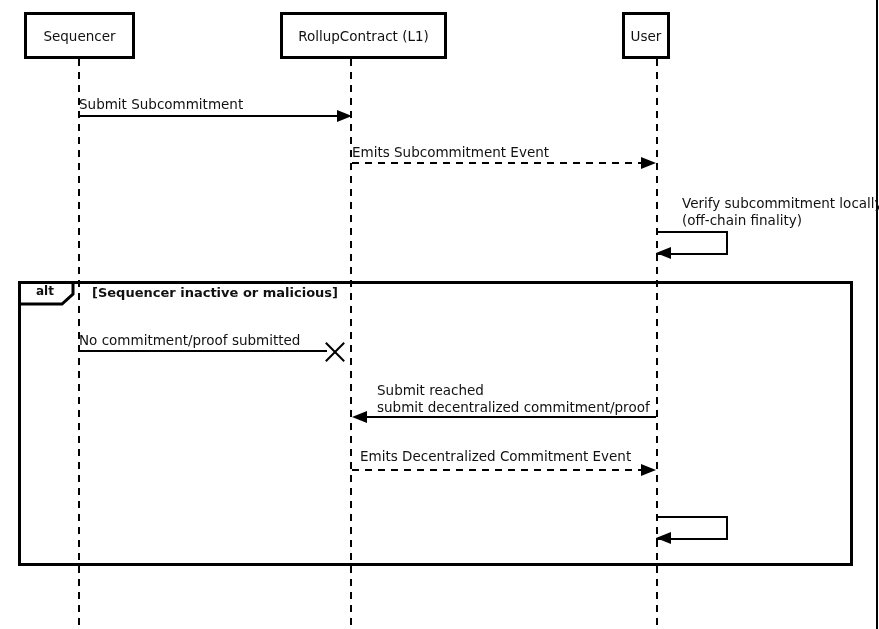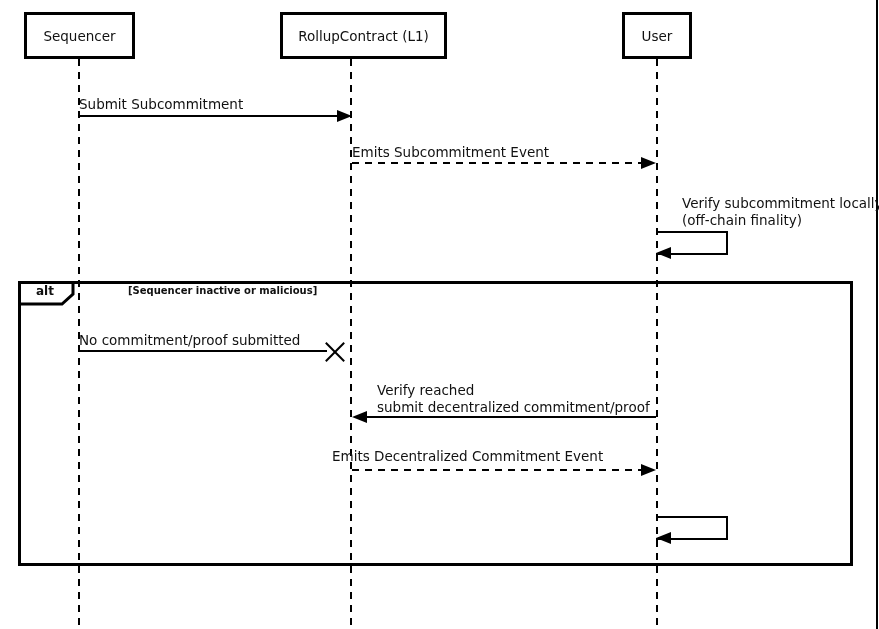--- a/index.html
+++ b/index.html
@@ -86,37 +86,37 @@
     border: 3px solid #000;
     z-index: 1;
   }
   .alt-pentagon { position: absolute; left: 18px; top: 281px; z-index: 2; }
   .alt-operator {
     position: absolute; left: 18px; top: 284px; width: 54px;
     text-align: center; font-size: 12px; font-weight: bold; z-index: 3;
   }
   .alt-guard {
     position: absolute; left: 92px; top: 285px;
-    font-size: 10px; font-weight: bold; white-space: nowrap; z-index: 2; margin-left: 36px;
+    font-size: 13px; font-weight: bold; white-space: nowrap; z-index: 2;
   }
 </style>
 </head>
 <body>
 
 <div class="canvas">
 
   <div class="edge-right"></div>
 
   <div class="participant" style="left:24px; top:12px; width:111px;">
     <span>Sequencer</span>
   </div>
   <div class="participant" style="left:280px; top:12px; width:167px;">
     <span>RollupContract (L1)</span>
   </div>
-  <div class="participant" style="left:622px; top:12px; width:70px;">
+  <div class="participant" style="left:622px; top:12px; width:48px;">
     <span>User</span>
   </div>
 
   <div class="lifeline" style="left:78px;"></div>
   <div class="lifeline" style="left:350px;"></div>
   <div class="lifeline" style="left:656px;"></div>
 
   <div class="msg-label center" style="left:79px; top:96px; width:273px;">Submit Subcommitment</div>
   <div class="msg-line-solid" style="left:79px; top:115px; width:259px;"></div>
   <div class="arr-right" style="left:337px; top:110px;"></div>
@@ -140,26 +140,26 @@
   <div class="alt-guard">[Sequencer inactive or malicious]</div>
 
   <div class="msg-label center" style="left:79px; top:332px; width:260px;">No commitment/proof submitted</div>
   <div class="msg-line-solid" style="left:79px; top:350px; width:248px;"></div>
   <div class="x-mark" style="left:324px; top:341px;">
     <div class="x-bar a"></div>
     <div class="x-bar b"></div>
   </div>
 
   <div class="msg-label" style="left:377px; top:382px;">
-    <div>Verify reached</div>
+    <div>Submit reached</div>
     <div>submit decentralized commitment/proof</div>
   </div>
   <div class="msg-line-solid" style="left:366px; top:416px; width:290px;"></div>
   <div class="arr-left" style="left:352px; top:411px;"></div>
 
-  <div class="msg-label center" style="left:332px; top:448px; width:304px;">Emits Decentralized Commitment Event</div>
+  <div class="msg-label center" style="left:360px; top:448px; width:304px;">Emits Decentralized Commitment Event</div>
   <div class="msg-line-dashed" style="left:352px; top:469px; width:290px;"></div>
   <div class="arr-right" style="left:641px; top:464px;"></div>
 
   <div class="self-msg" style="left:656px; top:516px;"></div>
   <div class="arr-left" style="left:656px; top:532px;"></div>
 
 </div>
 
 </body></html>

